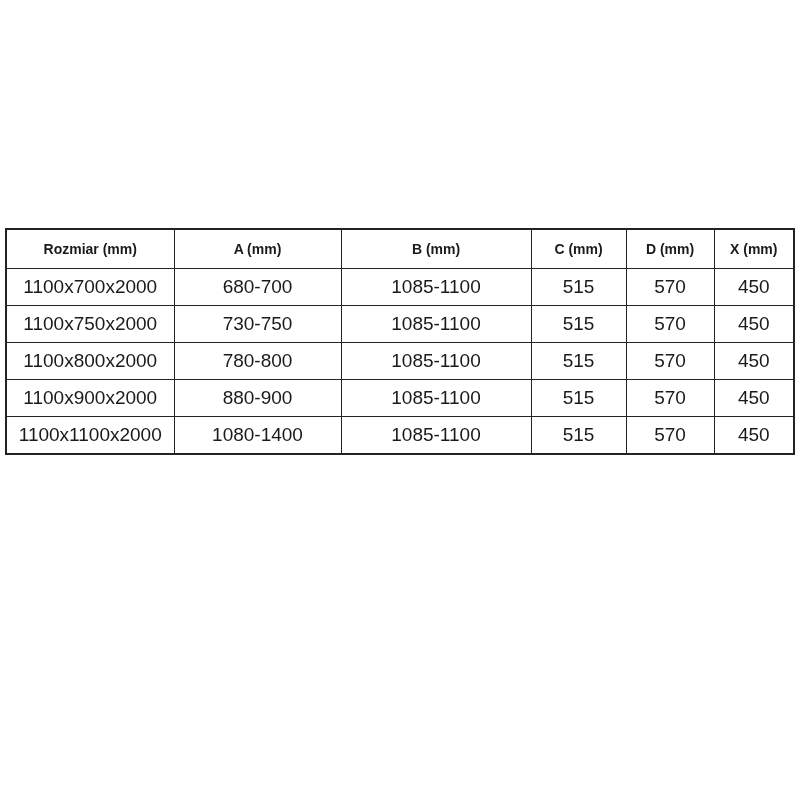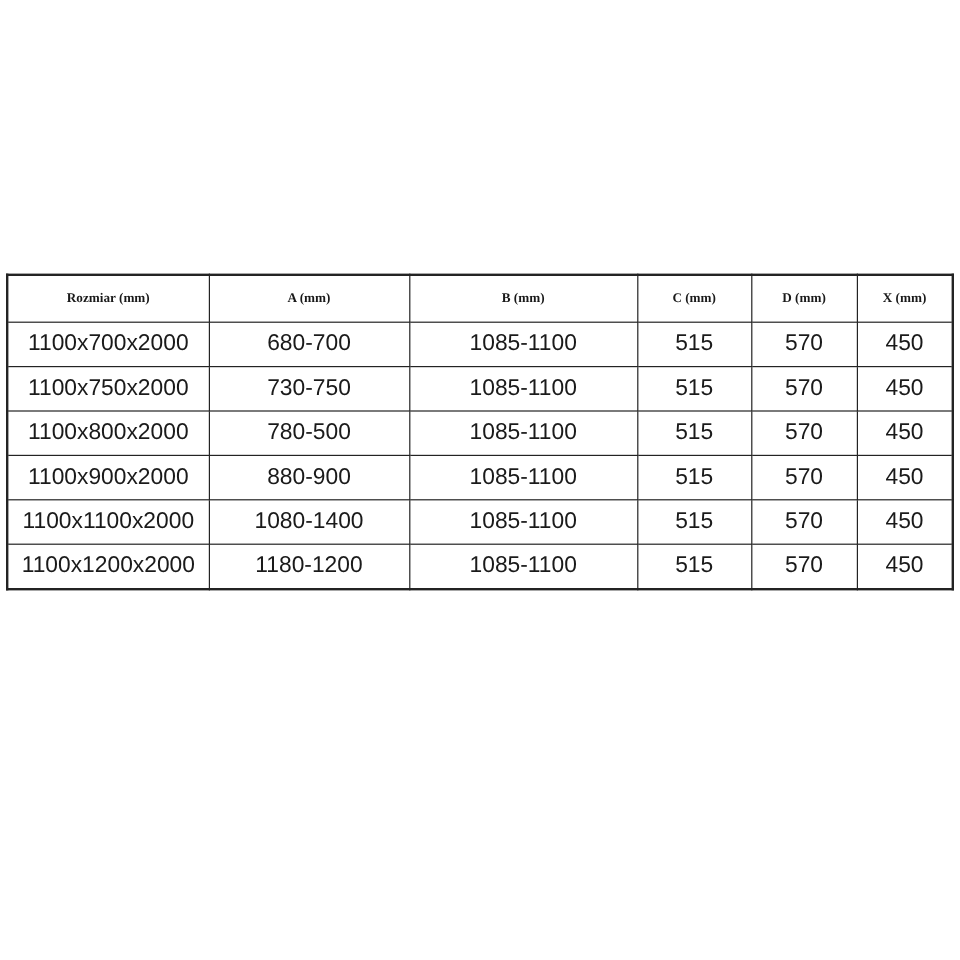--- a/index.html
+++ b/index.html
@@ -33,23 +33,22 @@
     border: 1px solid #232323;
     text-align: center;
     vertical-align: middle;
     color: #1a1a1a;
     white-space: nowrap;
     overflow: hidden;
     padding: 0;
   }
   table.spec-table th {
     height: 38px;
-    font-size: 11px;
+    font-size: 14px;
     font-weight: bold;
-    font-family: Liberation Serif, serif;
   }
   table.spec-table td {
     height: 36px;
     font-size: 19px;
     font-weight: normal;
   }
   col.c0 { width: 168px; }
   col.c1 { width: 167px; }
   col.c2 { width: 190px; }
   col.c3 { width: 95px; }
@@ -92,21 +91,21 @@
           <tr>
             <td>1100x750x2000</td>
             <td>730-750</td>
             <td>1085-1100</td>
             <td>515</td>
             <td>570</td>
             <td>450</td>
           </tr>
           <tr>
             <td>1100x800x2000</td>
-            <td>780-500</td>
+            <td>780-800</td>
             <td>1085-1100</td>
             <td>515</td>
             <td>570</td>
             <td>450</td>
           </tr>
           <tr>
             <td>1100x900x2000</td>
             <td>880-900</td>
             <td>1085-1100</td>
             <td>515</td>
@@ -114,24 +113,16 @@
             <td>450</td>
           </tr>
           <tr>
             <td>1100x1100x2000</td>
             <td>1080-1400</td>
             <td>1085-1100</td>
             <td>515</td>
             <td>570</td>
             <td>450</td>
           </tr>
-          <tr>
-            <td>1100x1200x2000</td>
-            <td>1180-1200</td>
-            <td>1085-1100</td>
-            <td>515</td>
-            <td>570</td>
-            <td>450</td>
-          </tr>
         </tbody>
     </table>
   </div>
 </div>
 
 </body></html>

